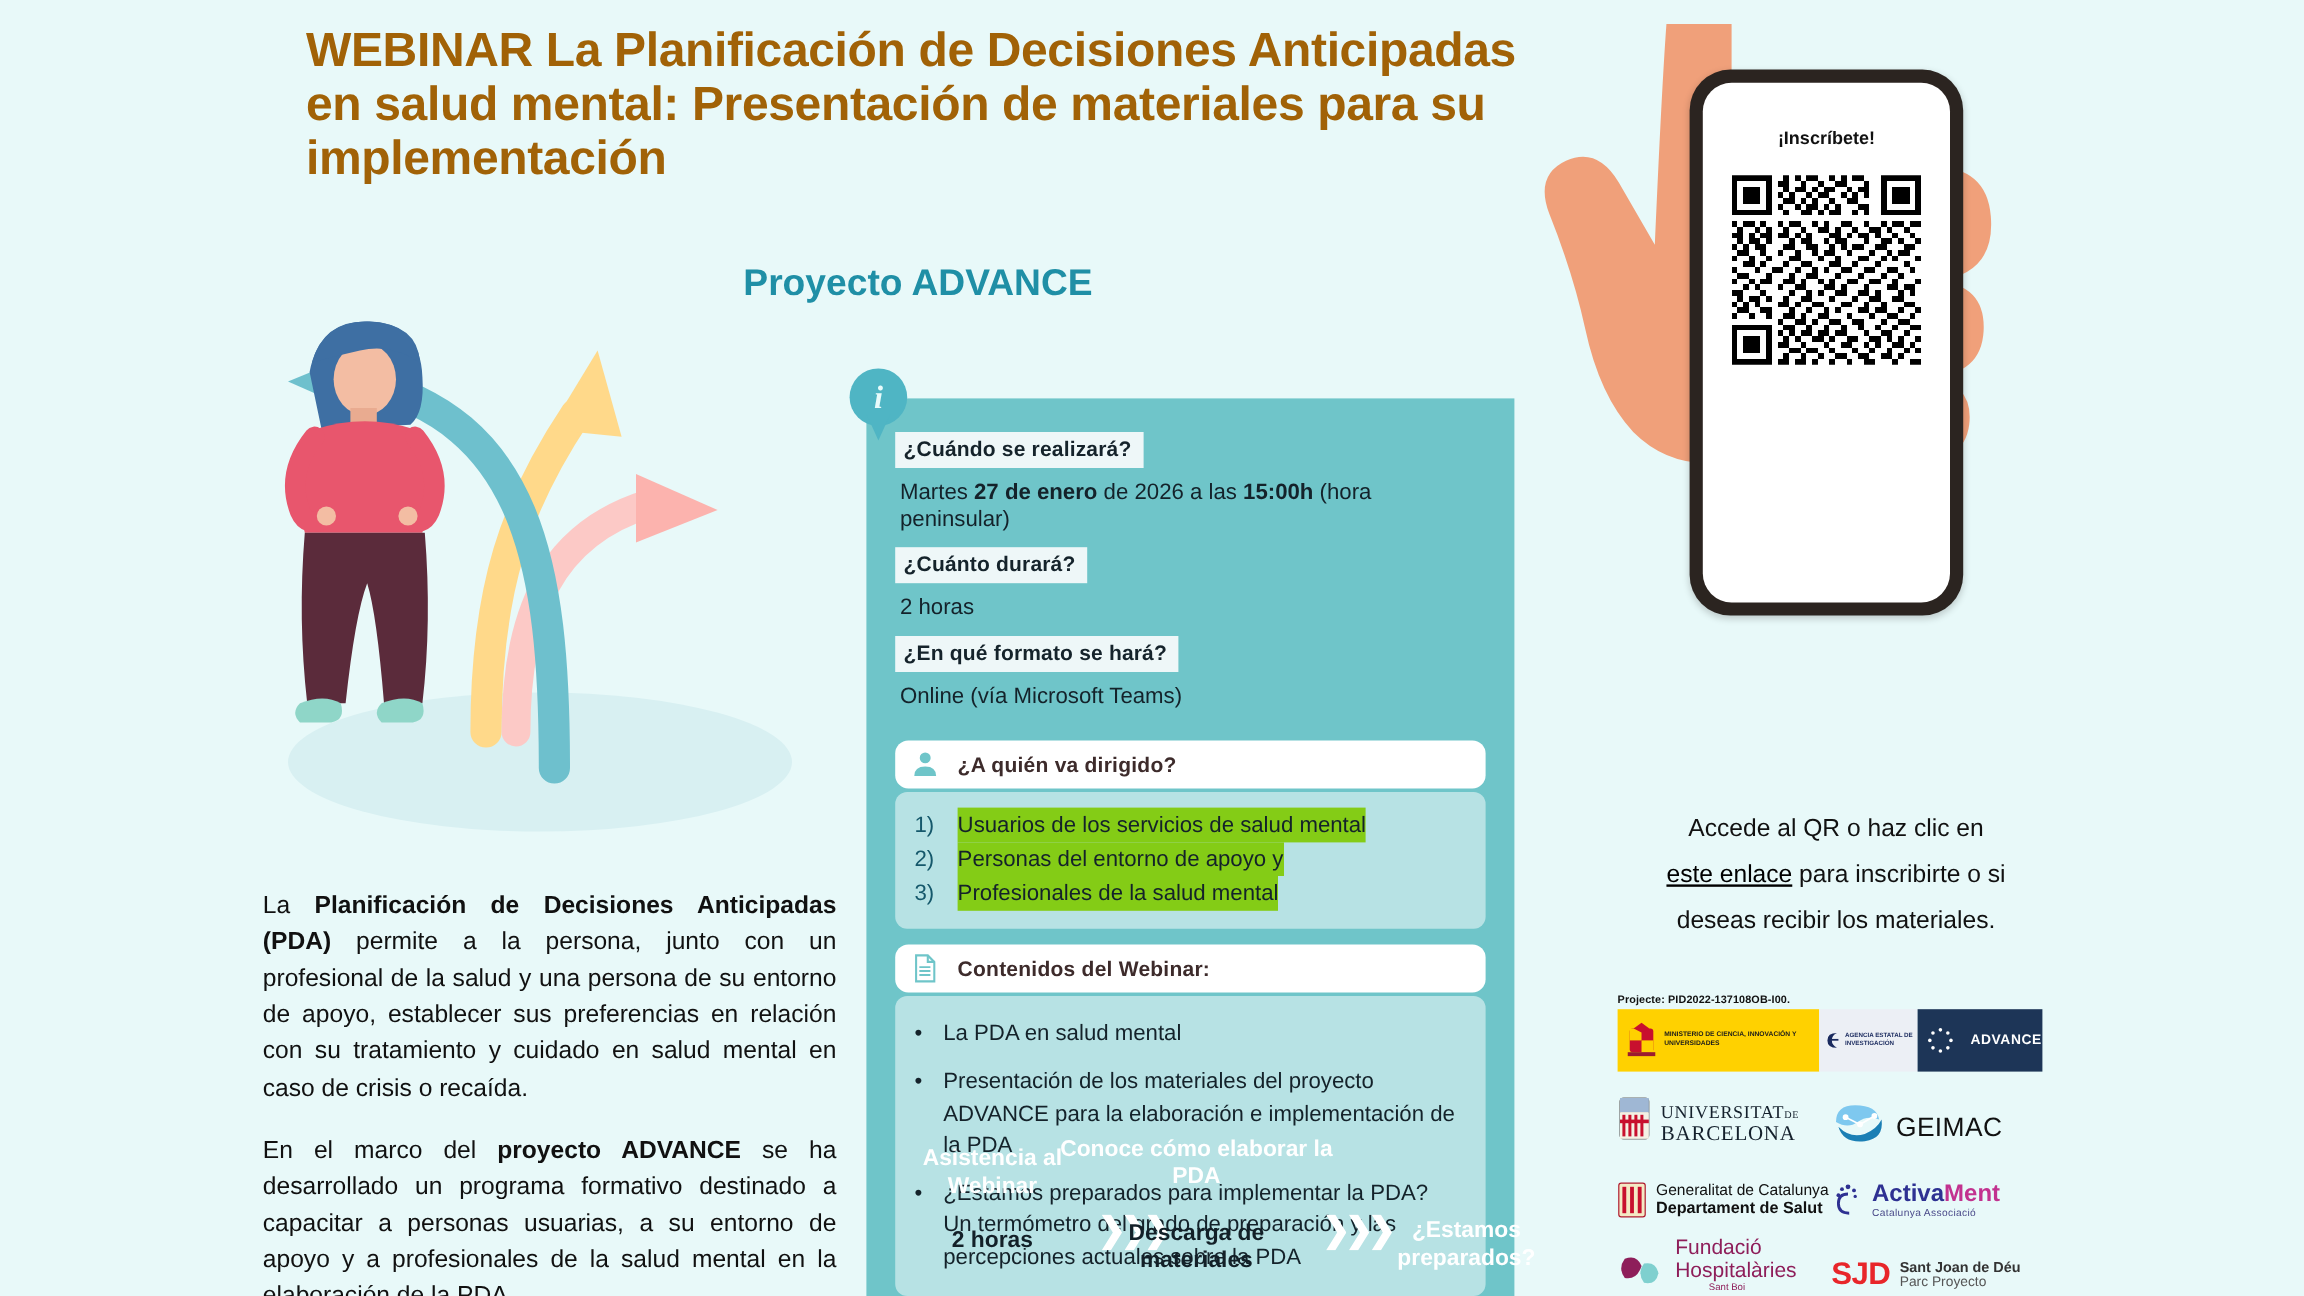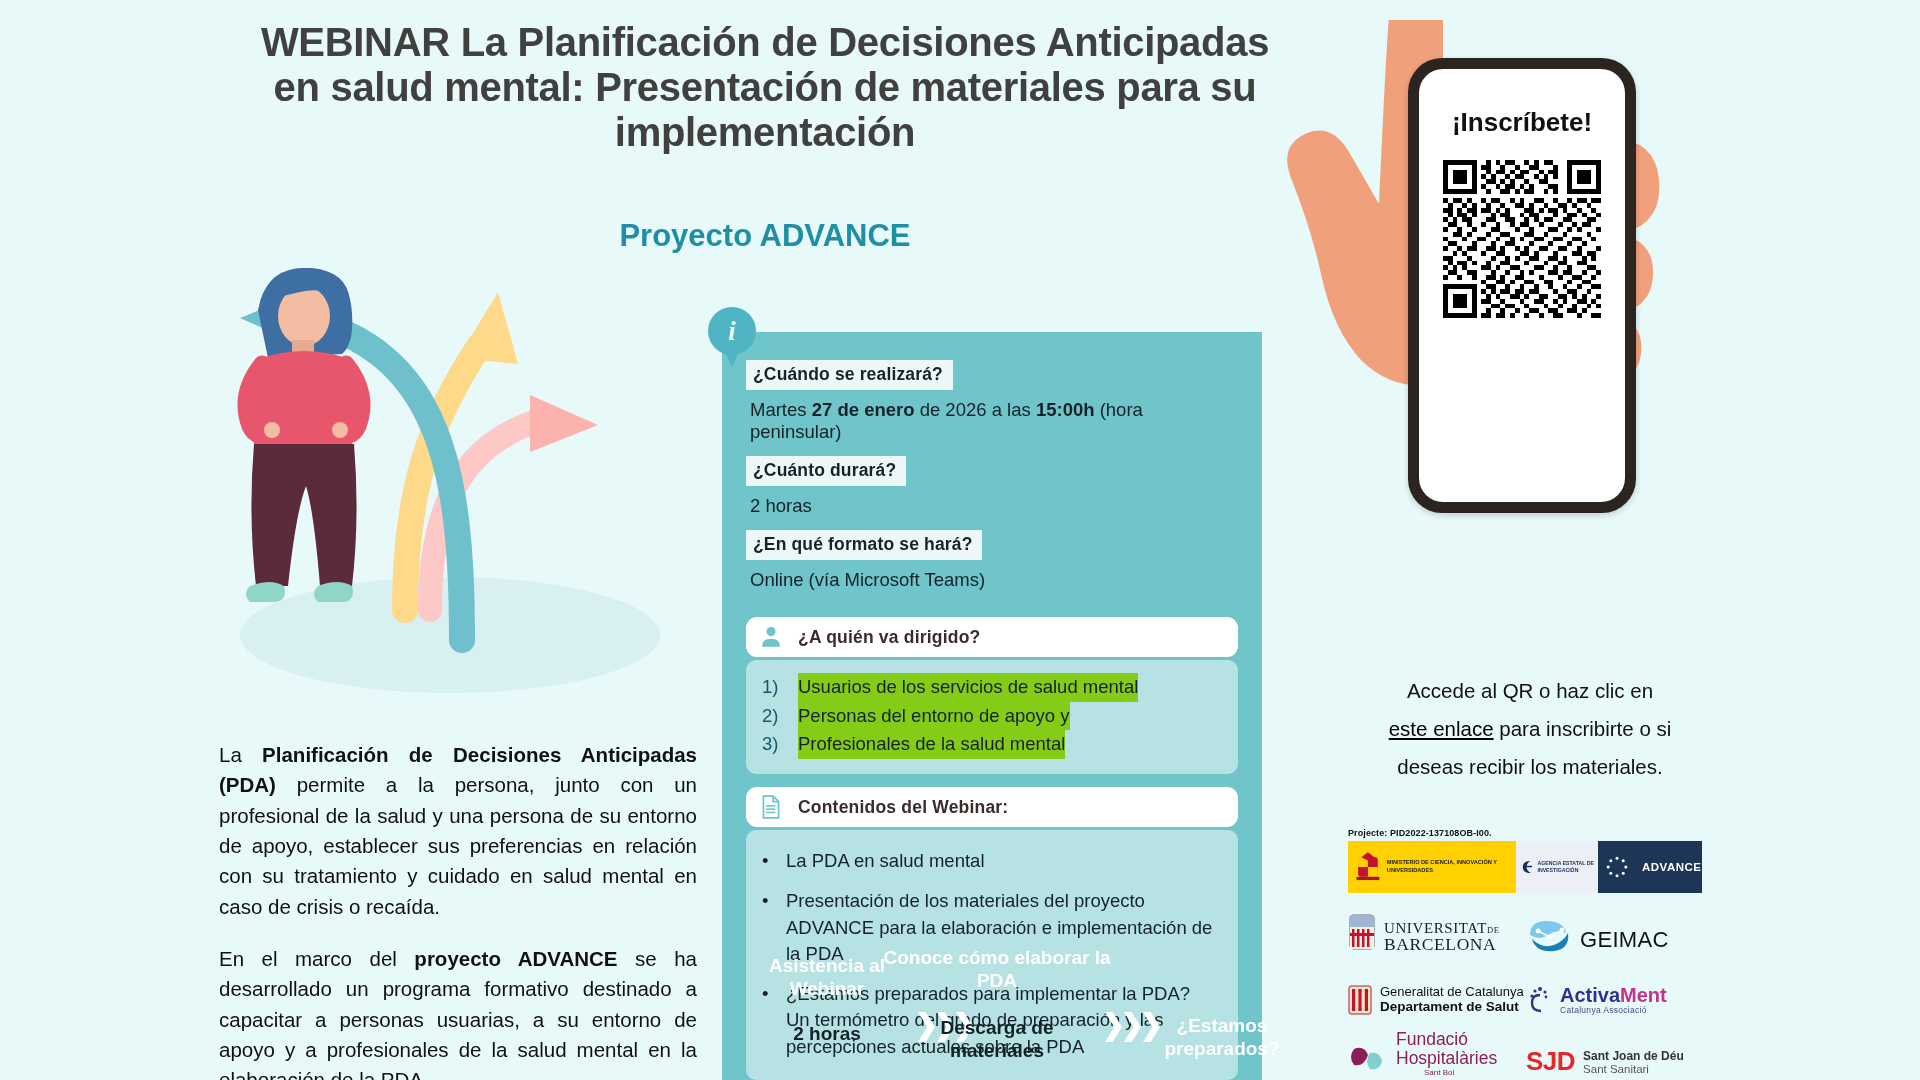--- a/index.html
+++ b/index.html
@@ -7,22 +7,22 @@
     width: 1920px; height: 1080px;
     background: #e8f9f9;
     font-family: "Liberation Sans", sans-serif;
     overflow: hidden;
   }
   #poster { position: relative; width: 1920px; height: 1080px; background: #e8f9f9; }
 
   
   .title {
     position: absolute; left: 255px; top: 20px; width: 1020px;
-    text-align: center; font-size: 40px; line-height: 1.13;
-    font-weight: bold; color: #404040; letter-spacing: -0.3px;
+    text-align: left; font-size: 40px; line-height: 1.13;
+    font-weight: bold; color: #a16207; letter-spacing: -0.3px;
   }
   .subtitle {
     position: absolute; left: 255px; top: 218px; width: 1020px;
     text-align: center; font-size: 31px; font-weight: bold; color: #1f8fa6;
   }
 
   
   .illus { position: absolute; left: 200px; top: 240px; width: 520px; height: 480px; }
 
   
@@ -103,21 +103,21 @@
   .hand-wrap { position: absolute; left: 1255px; top: 20px; width: 460px; height: 700px; }
   .phone {
     position: absolute; left: 153px; top: 38px; width: 228px; height: 455px;
     background: #2b2420; border-radius: 34px; padding: 11px;
     box-shadow: 0 2px 6px rgba(0,0,0,.18);
   }
   .phone-screen {
     width: 100%; height: 100%; background: #ffffff; border-radius: 24px;
     display: flex; flex-direction: column; align-items: center; padding-top: 38px;
   }
-  .insc { font-size: 26px; font-weight: bold; color: #111; margin-bottom: 22px; }
+  .insc { font-size: 15px; font-weight: bold; color: #111; margin-bottom: 22px; }
   .qr { width: 158px; height: 158px; }
 
   
   .qr-text {
     position: absolute; left: 1355px; top: 672px; width: 350px;
     text-align: center; font-size: 20.5px; line-height: 1.85; color: #111;
   }
   .qr-text a { color: #000000; text-decoration: underline; }
 
   
@@ -478,20 +478,20 @@
           <div class="fh-1">Fundació</div>
           <div class="fh-1">Hospitalàries</div>
           <div class="fh-2">Sant Boi</div>
         </div>
       </div>
 
       <div class="logo-cell">
         <div class="sjd-1">SJD</div>
         <div>
           <div class="sjd-2">Sant Joan de Déu</div>
-          <div class="sjd-3">Sant Sanitari</div>
+          <div class="sjd-3">Parc Proyecto</div>
         </div>
       </div>
 
     </div>
   </div>
 
 </div>
 
 </body></html>

